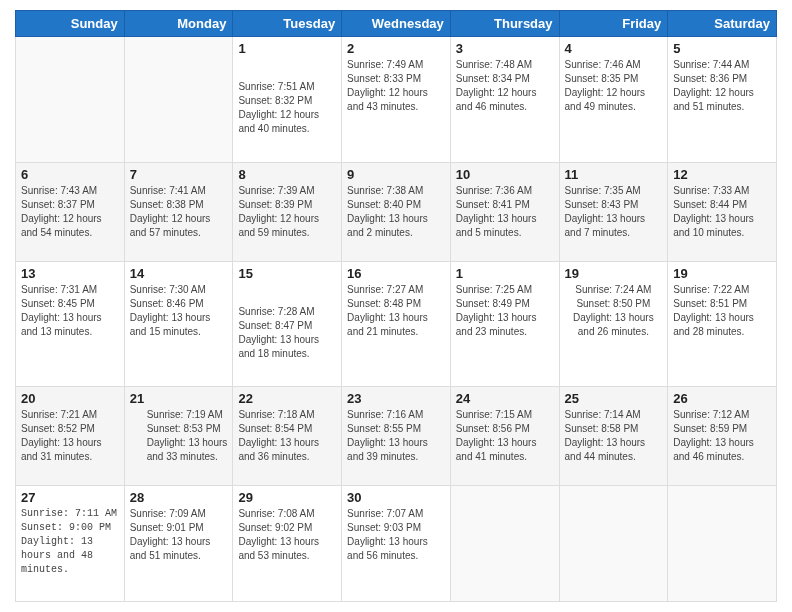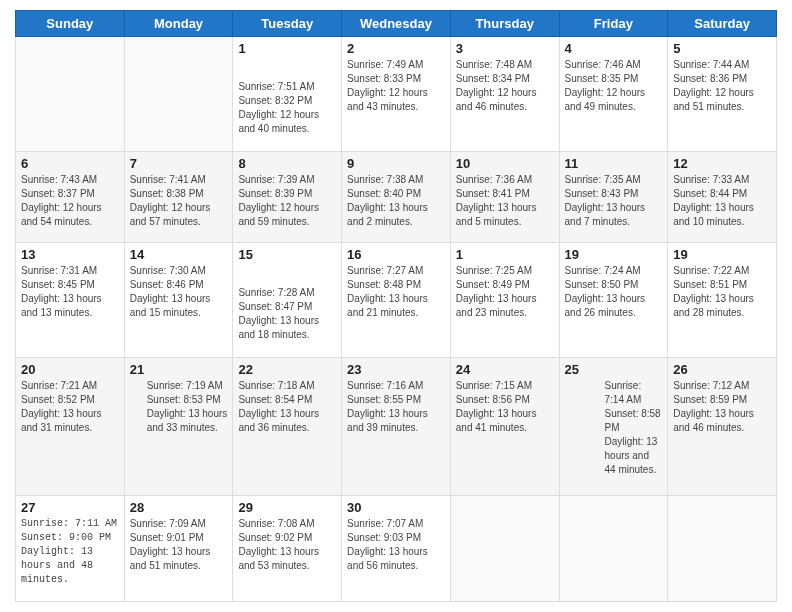--- a/index.html
+++ b/index.html
@@ -44,21 +44,21 @@
     .calendar {
       flex: 1;
       border: 1px solid #ccc;
       border-collapse: collapse;
       width: 100%;
       table-layout: fixed;
     }
     .calendar th {
       background-color: #2176c7;
       color: #fff;
-      text-align: center;
+      text-align: right;
       padding: 5px 6px;
       font-size: 13px;
       font-weight: bold;
       border: 1px solid #1a5fa8;
     }
     .calendar td {
       vertical-align: top;
       padding: 4px 5px;
       border: 1px solid #ddd;
       font-size: 10.5px;
@@ -213,21 +213,21 @@
 Daylight: 13 hours and 21 minutes.</div>
           </td>
           <td>
             <span class="day-num">1</span>
             <div class="day-info" style="white-space: pre-line;">Sunrise: 7:25 AM
 Sunset: 8:49 PM
 Daylight: 13 hours and 23 minutes.</div>
           </td>
           <td>
             <span class="day-num">19</span>
-            <div class="day-info" style="white-space: pre-line;">Sunrise: 7:24 AM
+            <div class="day-info" style="white-space: pre-line; text-align: center;">Sunrise: 7:24 AM
 Sunset: 8:50 PM
 Daylight: 13 hours and 26 minutes.</div>
           </td>
           <td>
             <span class="day-num">19</span>
             <div class="day-info" style="white-space: pre-line;">Sunrise: 7:22 AM
 Sunset: 8:51 PM
 Daylight: 13 hours and 28 minutes.</div>
           </td>
         </tr>
@@ -257,21 +257,21 @@
 Daylight: 13 hours and 39 minutes.</div>
           </td>
           <td>
             <span class="day-num">24</span>
             <div class="day-info" style="white-space: pre-line;">Sunrise: 7:15 AM
 Sunset: 8:56 PM
 Daylight: 13 hours and 41 minutes.</div>
           </td>
           <td>
             <span class="day-num">25</span>
-            <div class="day-info" style="white-space: pre-line; margin-left: 40px;">Sunrise: 7:14 AM
+            <div class="day-info" style="white-space: pre-line;">Sunrise: 7:14 AM
 Sunset: 8:58 PM
 Daylight: 13 hours and 44 minutes.</div>
           </td>
           <td>
             <span class="day-num">26</span>
             <div class="day-info" style="white-space: pre-line;">Sunrise: 7:12 AM
 Sunset: 8:59 PM
 Daylight: 13 hours and 46 minutes.</div>
           </td>
         </tr>

